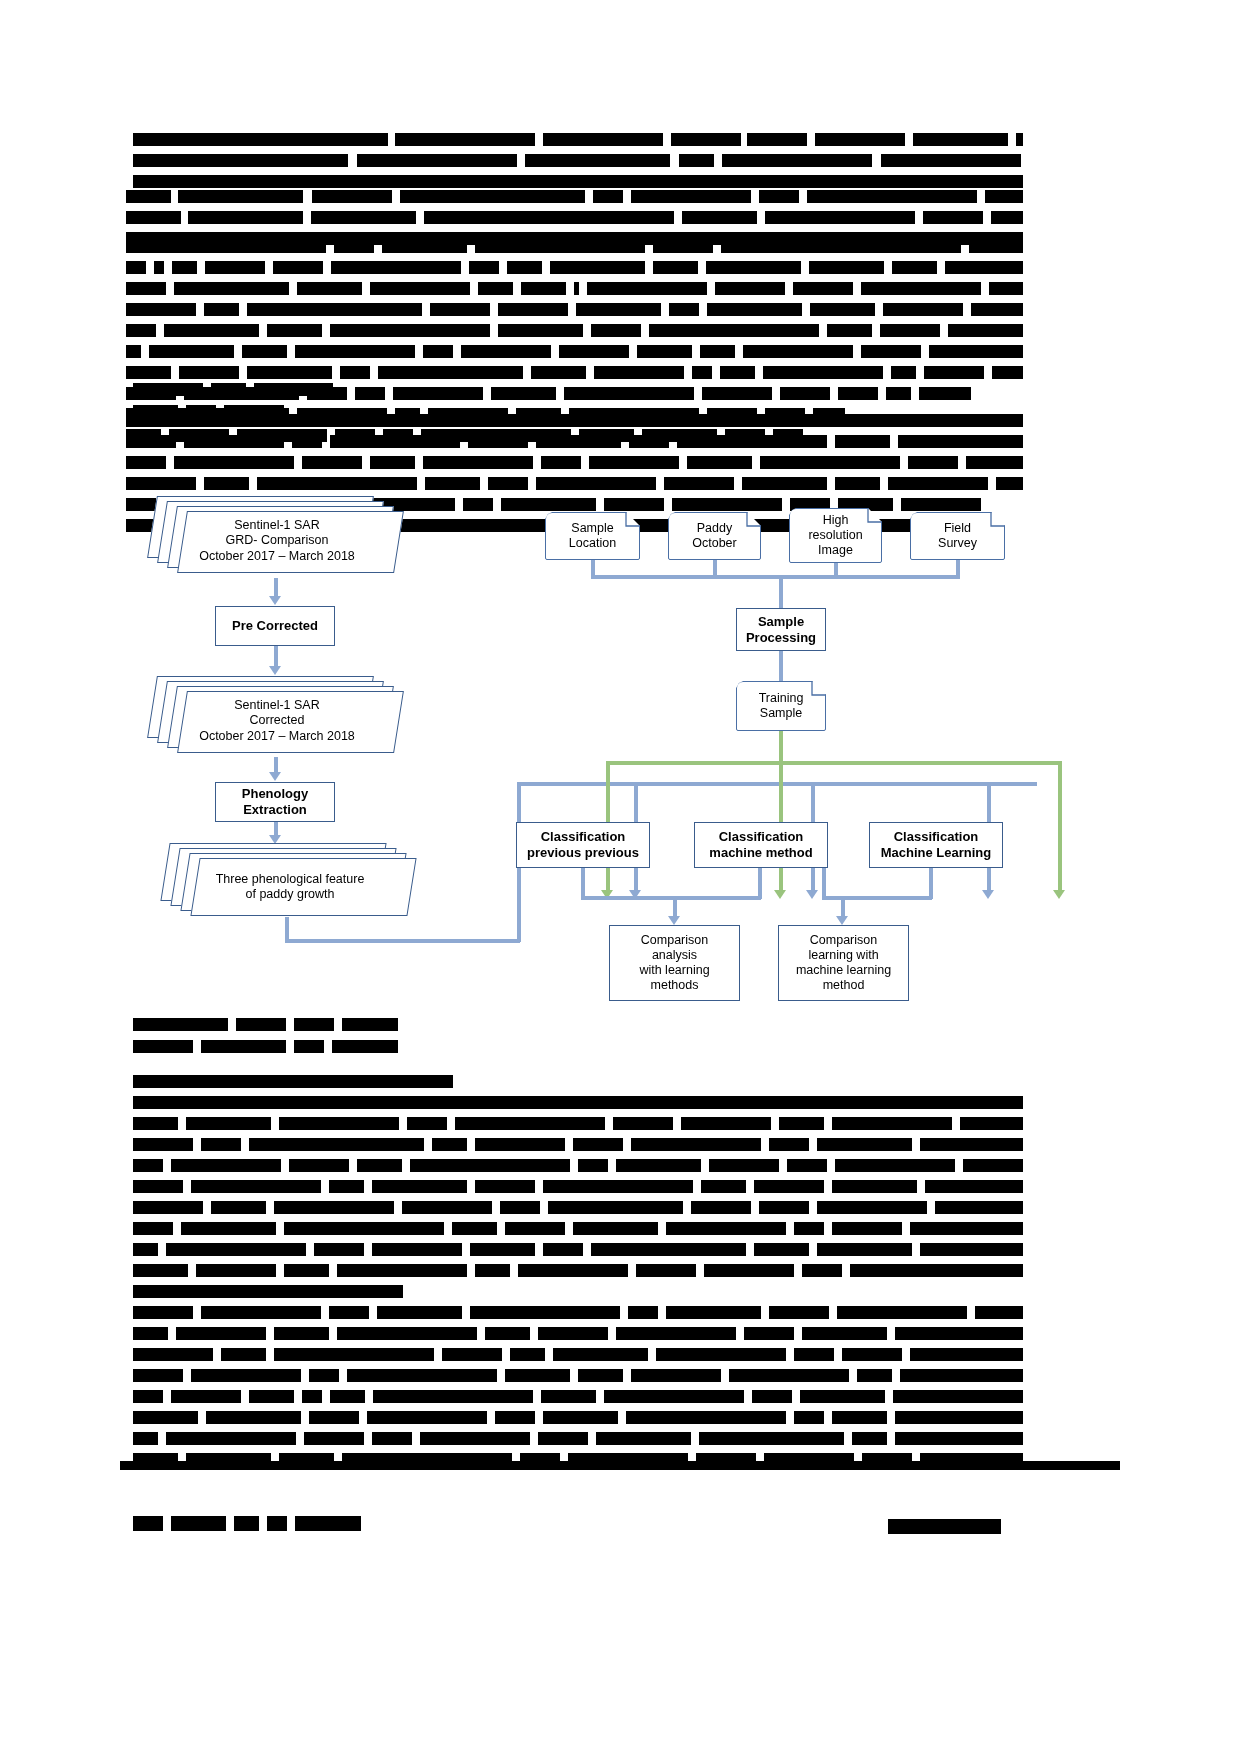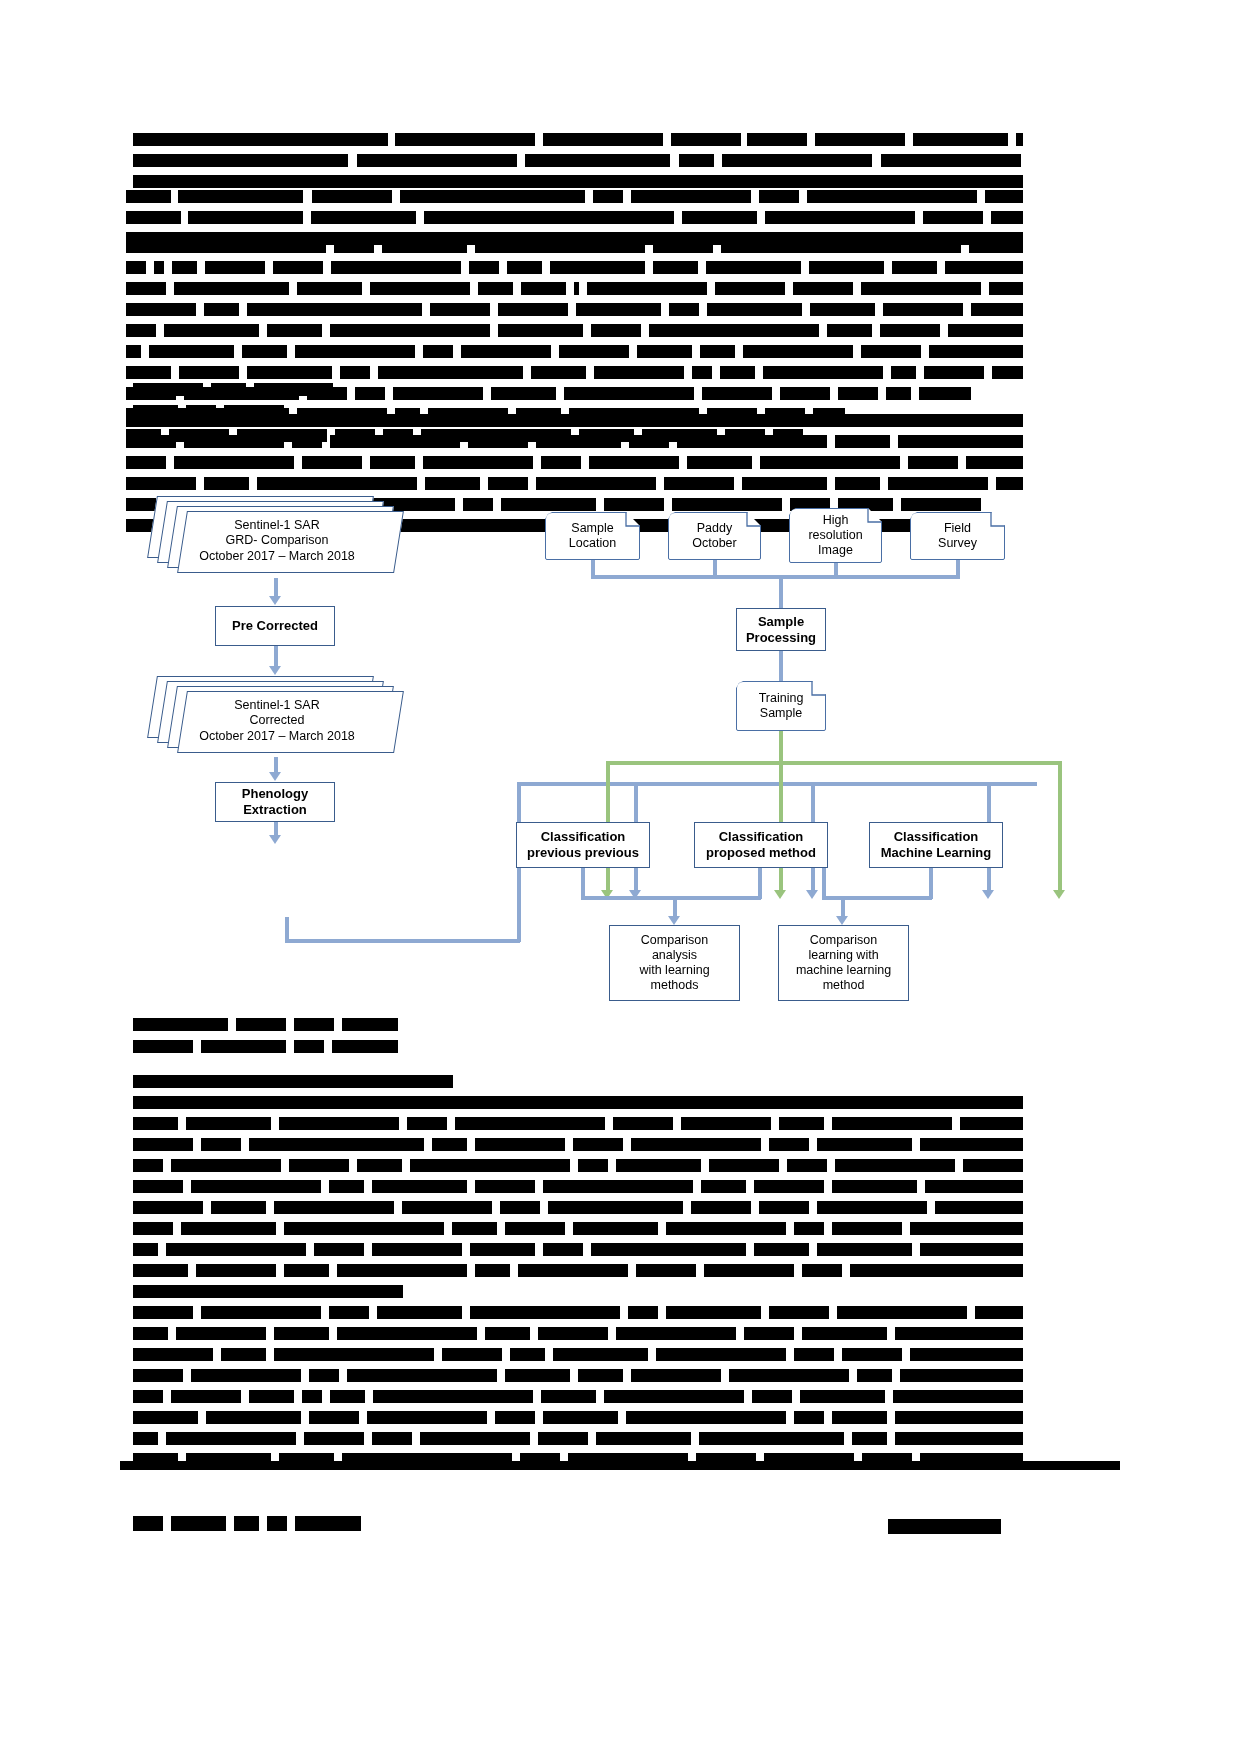--- a/index.html
+++ b/index.html
@@ -582,20 +582,30 @@
   <div class="arrow" style="left:269px;top:772px;"></div>
 
   <div class="fc-node n-rect bold" style="left:215px;top:782px;width:120px;height:40px;">
     <span>Phenology</span>
     <span>Extraction</span>
   </div>
 
   <div class="conn" style="left:274px;top:822px;width:3.5px;height:14px;"></div>
   <div class="arrow" style="left:269px;top:835px;"></div>
 
+  <div class="fc-node n-docstack" style="left:165px;top:843px;width:250px;height:74px;">
+    <div class="sheet" style="left:0;top:0;width:215px;height:56px;transform:skewX(-9deg);"></div>
+    <div class="sheet" style="left:10px;top:5px;width:215px;height:56px;transform:skewX(-9deg);"></div>
+    <div class="sheet" style="left:20px;top:10px;width:215px;height:56px;transform:skewX(-9deg);"></div>
+    <div class="sheet" style="left:30px;top:15px;width:215px;height:56px;transform:skewX(-9deg);"></div>
+    <div class="lbl" style="margin-top:14px;">
+      <span>Three phenological feature</span>
+      <span>of paddy growth</span>
+    </div>
+  </div>
 
   <div class="conn" style="left:285px;top:917px;width:3.5px;height:25px;"></div>
   <div class="conn" style="left:285px;top:939px;width:235px;height:3.5px;"></div>
   <div class="conn" style="left:517px;top:782px;width:3.5px;height:160px;"></div>
   <div class="conn" style="left:517px;top:782px;width:520px;height:3.5px;"></div>
 
   <div class="conn" style="left:634px;top:782px;width:3.5px;height:110px;"></div>
   <div class="arrow" style="left:629px;top:890px;"></div>
 
   <div class="conn" style="left:811px;top:782px;width:3.5px;height:110px;"></div>
@@ -683,21 +693,21 @@
   <div class="conn green" style="left:1058px;top:761px;width:3.5px;height:131px;"></div>
   <div class="arrow green" style="left:1053px;top:890px;"></div>
 
   <div class="fc-node n-rect bold" style="left:516px;top:822px;width:134px;height:46px;">
     <span>Classification</span>
     <span>previous previous</span>
   </div>
 
   <div class="fc-node n-rect bold" style="left:694px;top:822px;width:134px;height:46px;">
     <span>Classification</span>
-    <span>proposed method</span>
+    <span>machine method</span>
   </div>
 
   <div class="fc-node n-rect bold" style="left:869px;top:822px;width:134px;height:46px;">
     <span>Classification</span>
     <span>Machine Learning</span>
   </div>
 
   <div class="conn" style="left:581px;top:868px;width:3.5px;height:31px;"></div>
   <div class="conn" style="left:581px;top:896px;width:180px;height:3.5px;"></div>
   <div class="conn" style="left:758px;top:868px;width:3.5px;height:31px;"></div>

